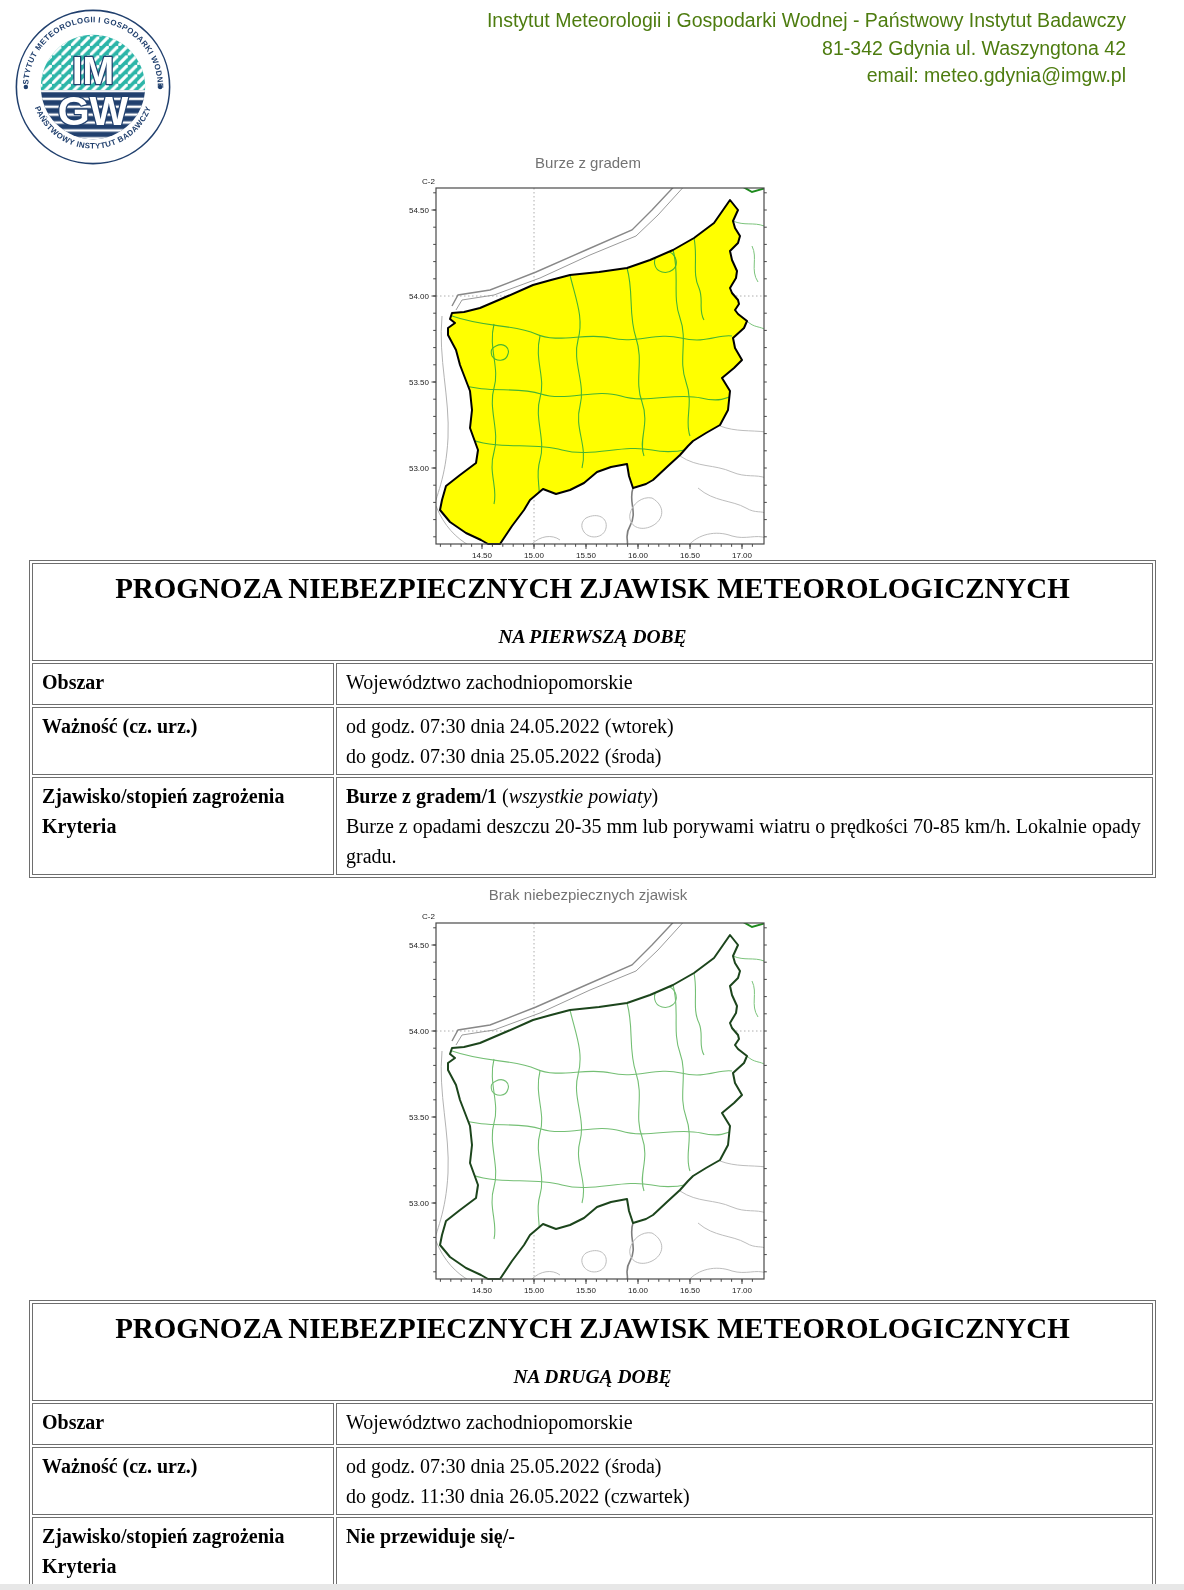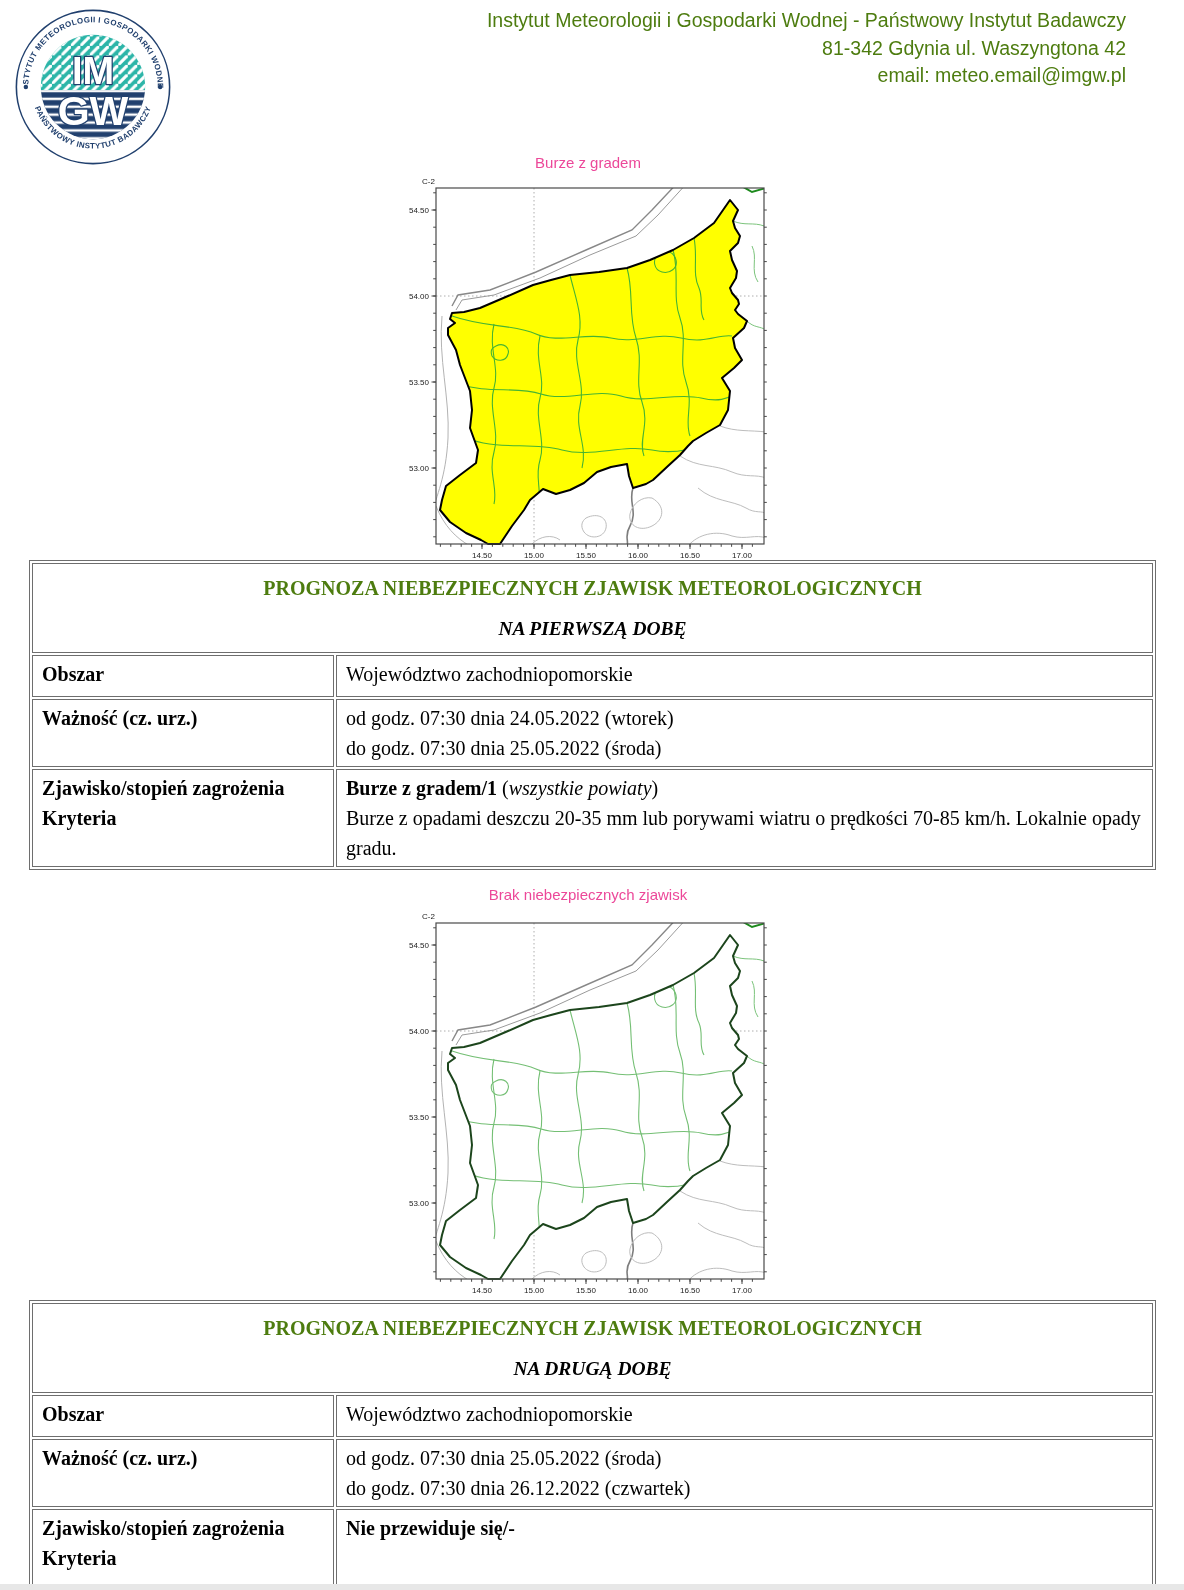--- a/index.html
+++ b/index.html
@@ -13,40 +13,40 @@
 
   
   #logo{position:absolute;left:14px;top:8px;width:158px;height:158px;}
   .ring-text{font-family:"Liberation Sans",sans-serif;font-size:5px;font-weight:bold;
              fill:#21406e;letter-spacing:.25px;}
   .initials{font-family:"Liberation Sans",sans-serif;font-weight:bold;fill:#fff;
             stroke:#21406e;paint-order:stroke;stroke-linejoin:round;}
 
   
   .map-title{position:absolute;left:406px;width:364px;text-align:center;
-             font-size:15px;color:#ec4899;}
+             font-size:15px;color:#737373;}
   .map-svg{position:absolute;left:406px;width:364px;height:384px;}
   #map1-svg{top:176px;} #map2-svg{top:911px;}
   .axis-label{font-family:"Liberation Sans",sans-serif;font-size:8px;fill:#222;}
   use.region-fill-m1{fill:#ffff00;}
   use.region-stroke-m1{fill:none;stroke:#000;stroke-width:2;stroke-linejoin:round;}
   use.region-fill-m2{fill:#ffffff;}
   use.region-stroke-m2{fill:none;stroke:#1c451c;stroke-width:2;stroke-linejoin:round;}
   use.powiat-m1{stroke:#46b432;stroke-width:1.1;}
   use.powiat-m2{stroke:#74bf74;stroke-width:1.1;}
 
   
   .ftable{position:absolute;left:29px;width:1127px;border-collapse:separate;
           border-spacing:2px;border:1px solid #6e6e6e;background:#fff;}
   #table1{top:560px;} #table2{top:1300px;}
   .ftable td{border:1px solid #6e6e6e;padding:3px 9px;vertical-align:top;
              font-family:"Liberation Serif",serif;font-size:20px;line-height:1.5;color:#000;}
   .ftable td.lab{width:282px;font-weight:bold;}
   .ftable td.head{text-align:center;}
-  .t-red{color:#4d7c0f;font-weight:bold;font-size:20px;margin-top:6px;}
+  .t-red{color:#000000;font-weight:bold;font-size:29px;}
   .t-sub{font-weight:bold;font-size:19.5px;margin:11px 0 6px 0;font-style:italic;}
   .h-head td{height:62px;} .h-obszar td{height:34px;}
   .h-waznosc td{height:52px;} .h-zjaw1 td{height:88px;} .h-zjaw2 td{height:76px;}
   .bold{font-weight:bold;} .ital{font-style:italic;}
 
   #bottom-strip{position:absolute;left:0;top:1584px;width:1184px;height:6px;background:#e7e7e7;}
 </style>
 </head>
 <body>
 
@@ -229,21 +229,21 @@
     <text class="initials" x="50" y="74" font-size="26" stroke-width="1.6" text-anchor="middle">GW</text>
     <text class="ring-text"><textPath href="#arc-top" startOffset="50%" text-anchor="middle">INSTYTUT METEOROLOGII I GOSPODARKI WODNEJ</textPath></text>
     <text class="ring-text"><textPath href="#arc-bot" startOffset="50%" text-anchor="middle">PAŃSTWOWY INSTYTUT BADAWCZY</textPath></text>
     <circle cx="7.5" cy="50" r="1.4" fill="#21406e"></circle>
     <circle cx="92.5" cy="50" r="1.4" fill="#21406e"></circle>
   </svg>
 
   <div id="hdr">
     <div class="hl">Instytut Meteorologii i Gospodarki Wodnej - Państwowy Instytut Badawczy</div>
     <div class="hl">81-342 Gdynia ul. Waszyngtona 42</div>
-    <div class="hl">email: meteo.email@imgw.pl</div>
+    <div class="hl">email: meteo.gdynia@imgw.pl</div>
   </div>
 
   <div class="map-title" style="top:154px">Burze z gradem</div>
   <svg id="map1-svg" class="map-svg" viewBox="-30 -12 364 384">
     <use href="#map-base"></use>
     <use href="#region-outline" class="region-fill-m1"></use>
     <use href="#powiat-net" class="powiat-m1"></use>
     <use href="#region-outline" class="region-stroke-m1"></use>
     <use href="#plot-frame"></use>
   </svg>
@@ -298,21 +298,21 @@
       </td>
     </tr>
     <tr class="h-obszar">
       <td class="lab">Obszar</td>
       <td>Województwo zachodniopomorskie</td>
     </tr>
     <tr class="h-waznosc">
       <td class="lab">Ważność (cz. urz.)</td>
       <td>
         <div>od godz. 07:30 dnia 25.05.2022 (środa)</div>
-        <div>do godz. 07:30 dnia 26.12.2022 (czwartek)</div>
+        <div>do godz. 11:30 dnia 26.05.2022 (czwartek)</div>
       </td>
     </tr>
     <tr class="h-zjaw2">
       <td class="lab">
         <div>Zjawisko/stopień zagrożenia</div>
         <div>Kryteria</div>
       </td>
       <td>
         <div class="bold">Nie przewiduje się/-</div>
       </td>

